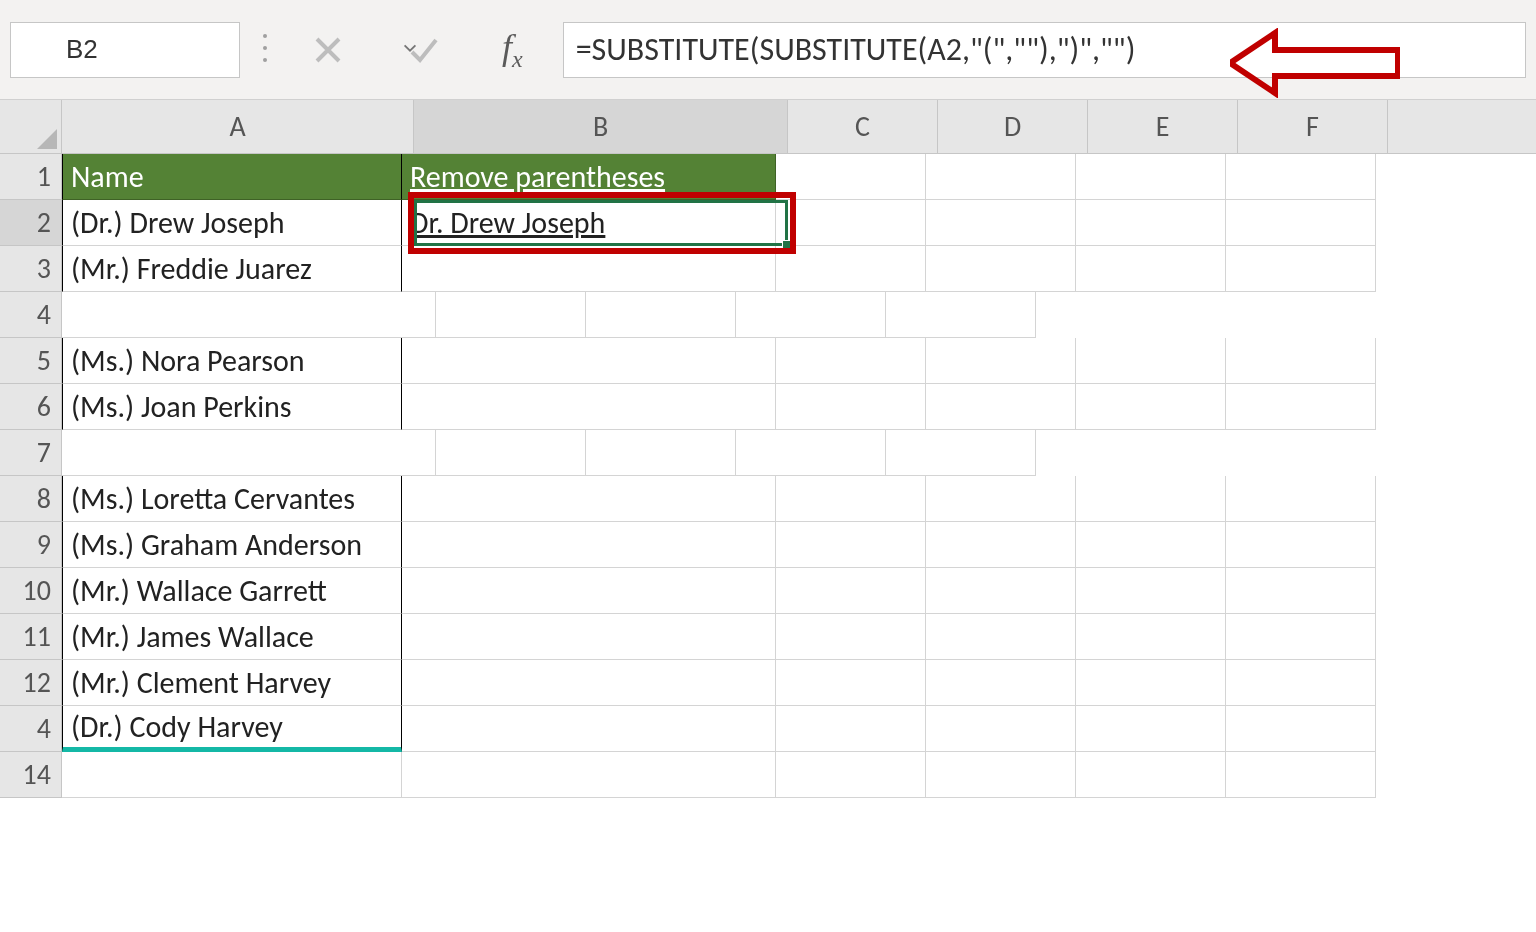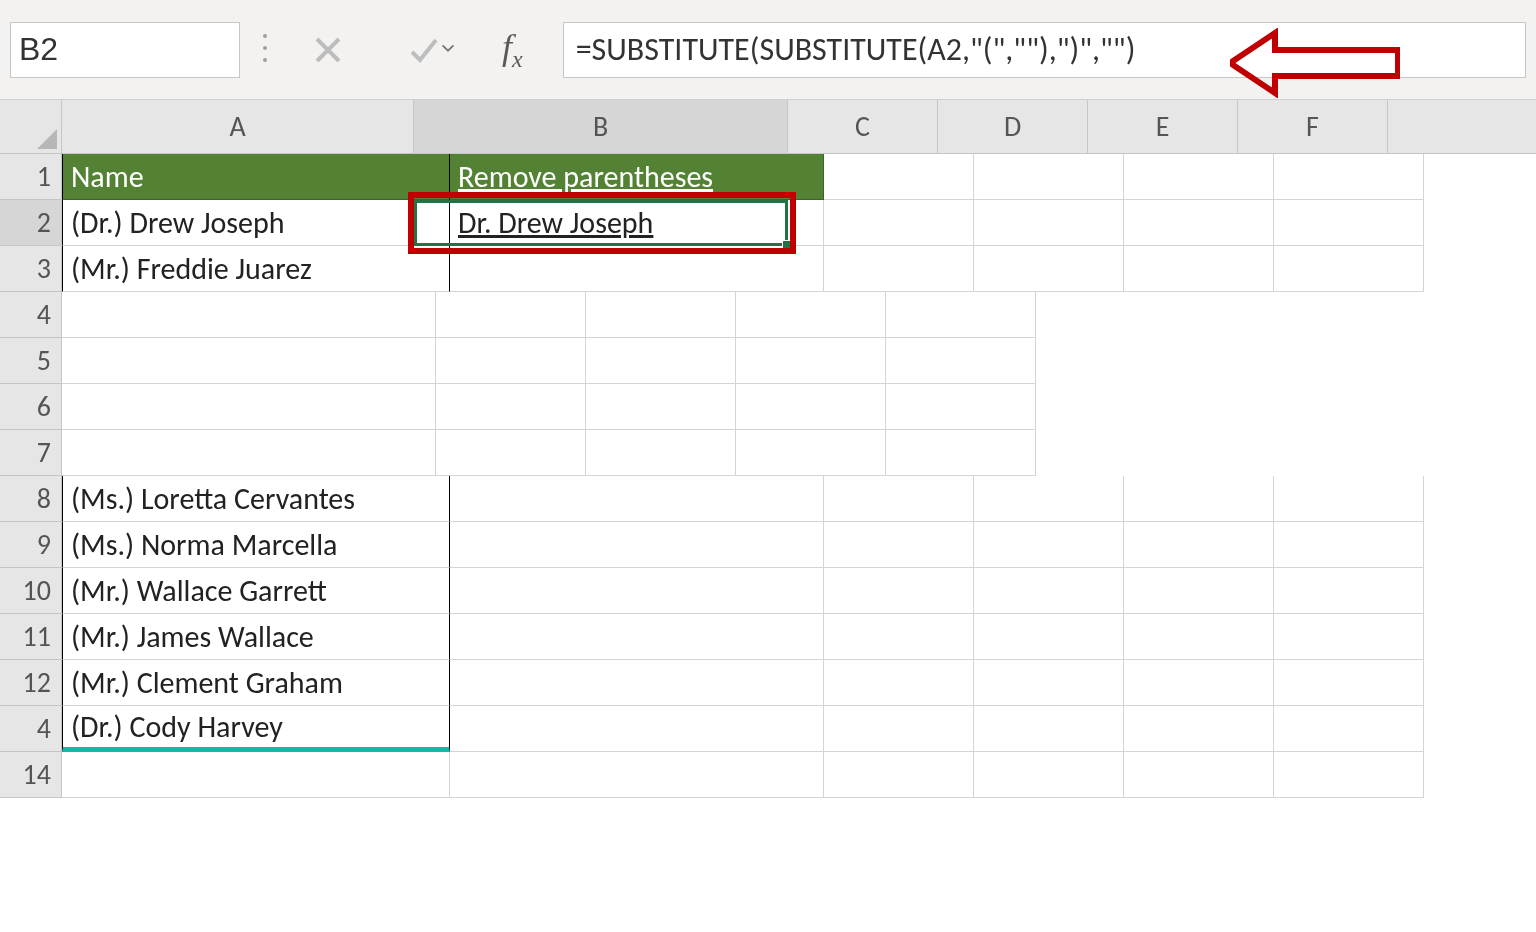--- a/index.html
+++ b/index.html
@@ -26,25 +26,26 @@
     display: flex;
     align-items: center;
     height: 56px;
     background: #ffffff;
     border: 1px solid #c6c6c6;
     width: 230px;
     padding-left: 8px;
   }
   .name-box {
     flex: 1;
-    font-size: 32px;
+    font-size: 26px;
     color: #333;
     border: none;
     outline: none;
     background: transparent;
+    margin-left: 47px;
   }
   .name-box-dd {
     width: 28px;
     text-align: center;
     color: #666;
   }
   .name-box-dd svg { width: 18px; height: 18px; }
 
   .sep-dots {
     width: 50px;
@@ -143,21 +144,21 @@
   .cell {
     border-right: 1px solid #d4d4d4;
     border-bottom: 1px solid #d4d4d4;
     display: flex;
     align-items: center;
     padding-left: 8px;
     font-size: 30px;
     color: #222;
     background: #ffffff;
   }
-  .cell.colA { width: 388px; }
+  .cell.colA { width: 340px; }
   .cell.colB { width: 374px; text-decoration: underline; }
   .cell.colC { width: 150px; }
   .cell.colD { width: 150px; }
   .cell.colE { width: 150px; }
   .cell.colF { width: 150px; }
 
   .header-cell {
     background: #548235;
     color: #ffffff;
     border-right: 1px solid #3f6226;
@@ -278,28 +279,30 @@
       <div class="row">
         <div class="row-header">4</div>
         <div class="cell colB"></div>
         <div class="cell colC"></div>
         <div class="cell colD"></div>
         <div class="cell colE"></div>
         <div class="cell colF"></div>
       </div>
       <div class="row">
         <div class="row-header">5</div>
+        <div class="cell colA table-border-right table-border-left">(Ms.) Nora Pearson</div>
         <div class="cell colB"></div>
         <div class="cell colC"></div>
         <div class="cell colD"></div>
         <div class="cell colE"></div>
         <div class="cell colF"></div>
       </div>
       <div class="row">
         <div class="row-header">6</div>
+        <div class="cell colA table-border-right table-border-left">(Ms.) Joan Perkins</div>
         <div class="cell colB"></div>
         <div class="cell colC"></div>
         <div class="cell colD"></div>
         <div class="cell colE"></div>
         <div class="cell colF"></div>
       </div>
       <div class="row">
         <div class="row-header">7</div>
         <div class="cell colB"></div>
         <div class="cell colC"></div>
@@ -311,21 +314,21 @@
         <div class="row-header">8</div>
         <div class="cell colA table-border-right table-border-left">(Ms.) Loretta Cervantes</div>
         <div class="cell colB"></div>
         <div class="cell colC"></div>
         <div class="cell colD"></div>
         <div class="cell colE"></div>
         <div class="cell colF"></div>
       </div>
       <div class="row">
         <div class="row-header">9</div>
-        <div class="cell colA table-border-right table-border-left">(Ms.) Norma Marcella</div>
+        <div class="cell colA table-border-right table-border-left">(Ms.) Graham Anderson</div>
         <div class="cell colB"></div>
         <div class="cell colC"></div>
         <div class="cell colD"></div>
         <div class="cell colE"></div>
         <div class="cell colF"></div>
       </div>
       <div class="row">
         <div class="row-header">10</div>
         <div class="cell colA table-border-right table-border-left">(Mr.) Wallace Garrett</div>
         <div class="cell colB"></div>
@@ -338,21 +341,21 @@
         <div class="row-header">11</div>
         <div class="cell colA table-border-right table-border-left">(Mr.) James Wallace</div>
         <div class="cell colB"></div>
         <div class="cell colC"></div>
         <div class="cell colD"></div>
         <div class="cell colE"></div>
         <div class="cell colF"></div>
       </div>
       <div class="row">
         <div class="row-header">12</div>
-        <div class="cell colA table-border-right table-border-left">(Mr.) Clement Graham</div>
+        <div class="cell colA table-border-right table-border-left">(Mr.) Clement Harvey</div>
         <div class="cell colB"></div>
         <div class="cell colC"></div>
         <div class="cell colD"></div>
         <div class="cell colE"></div>
         <div class="cell colF"></div>
       </div>
       <div class="row">
         <div class="row-header">4</div>
         <div class="cell colA table-border-right table-border-left table-border-bottom">(Dr.) Cody Harvey</div>
         <div class="cell colB"></div>

